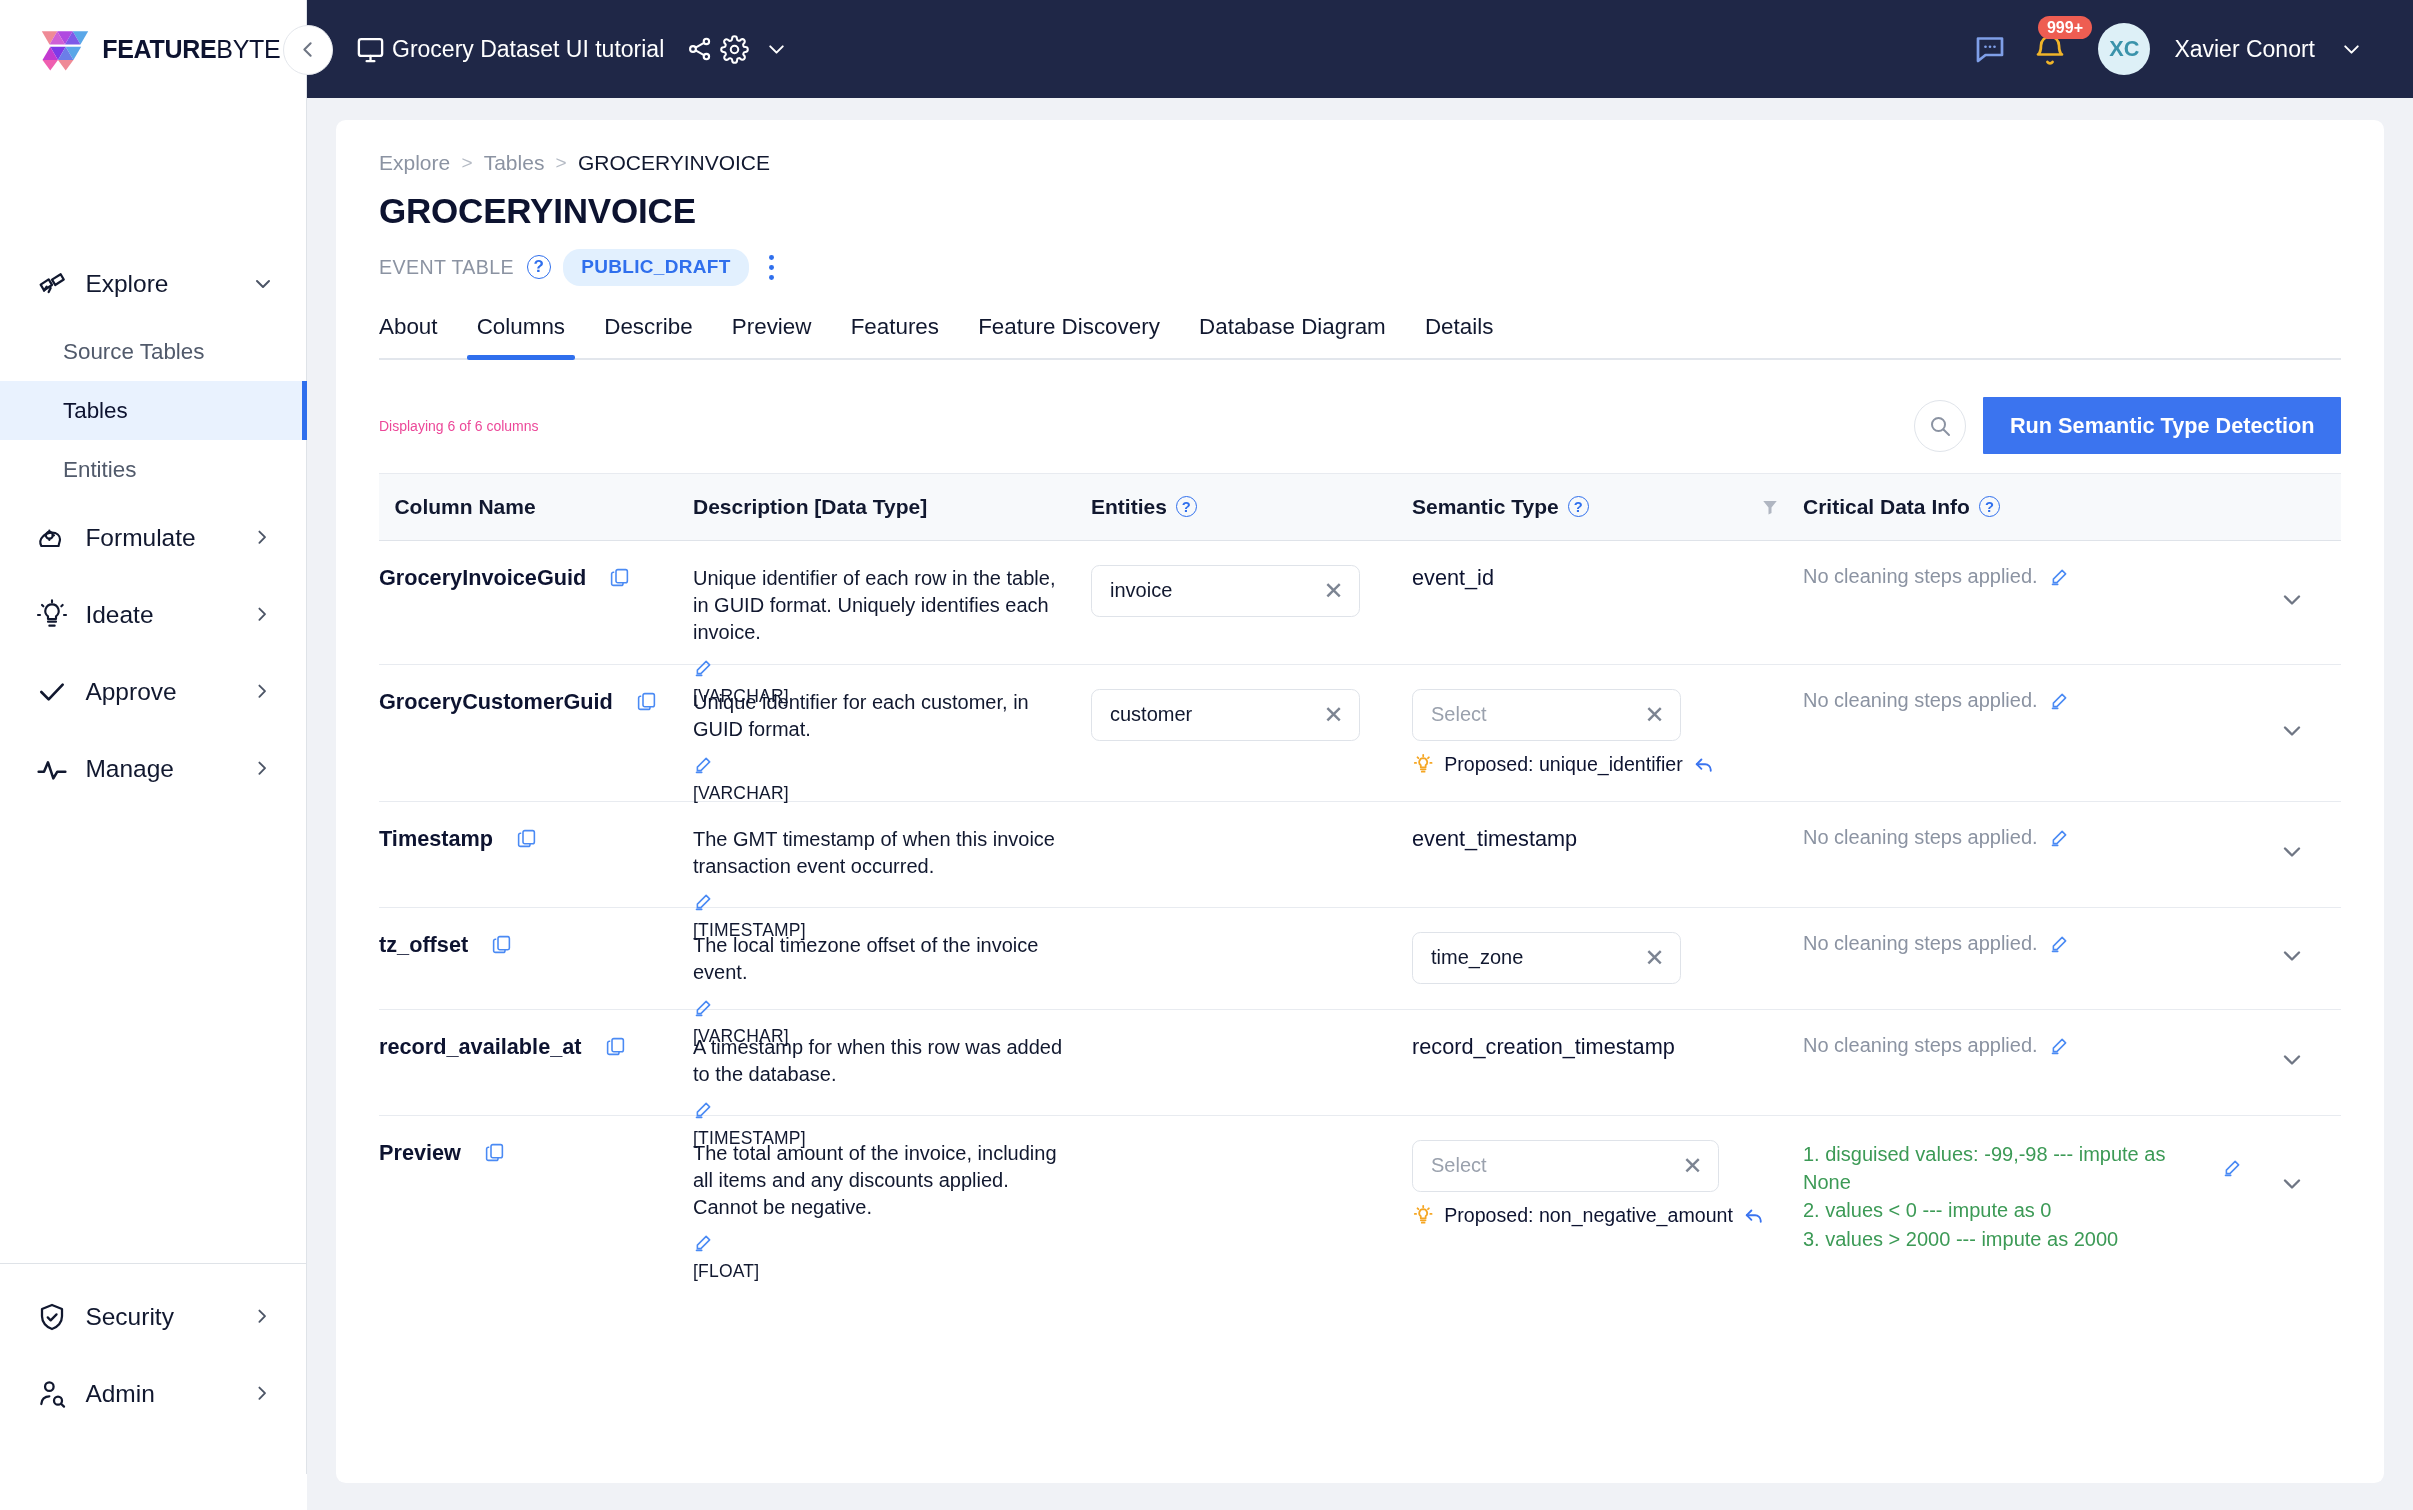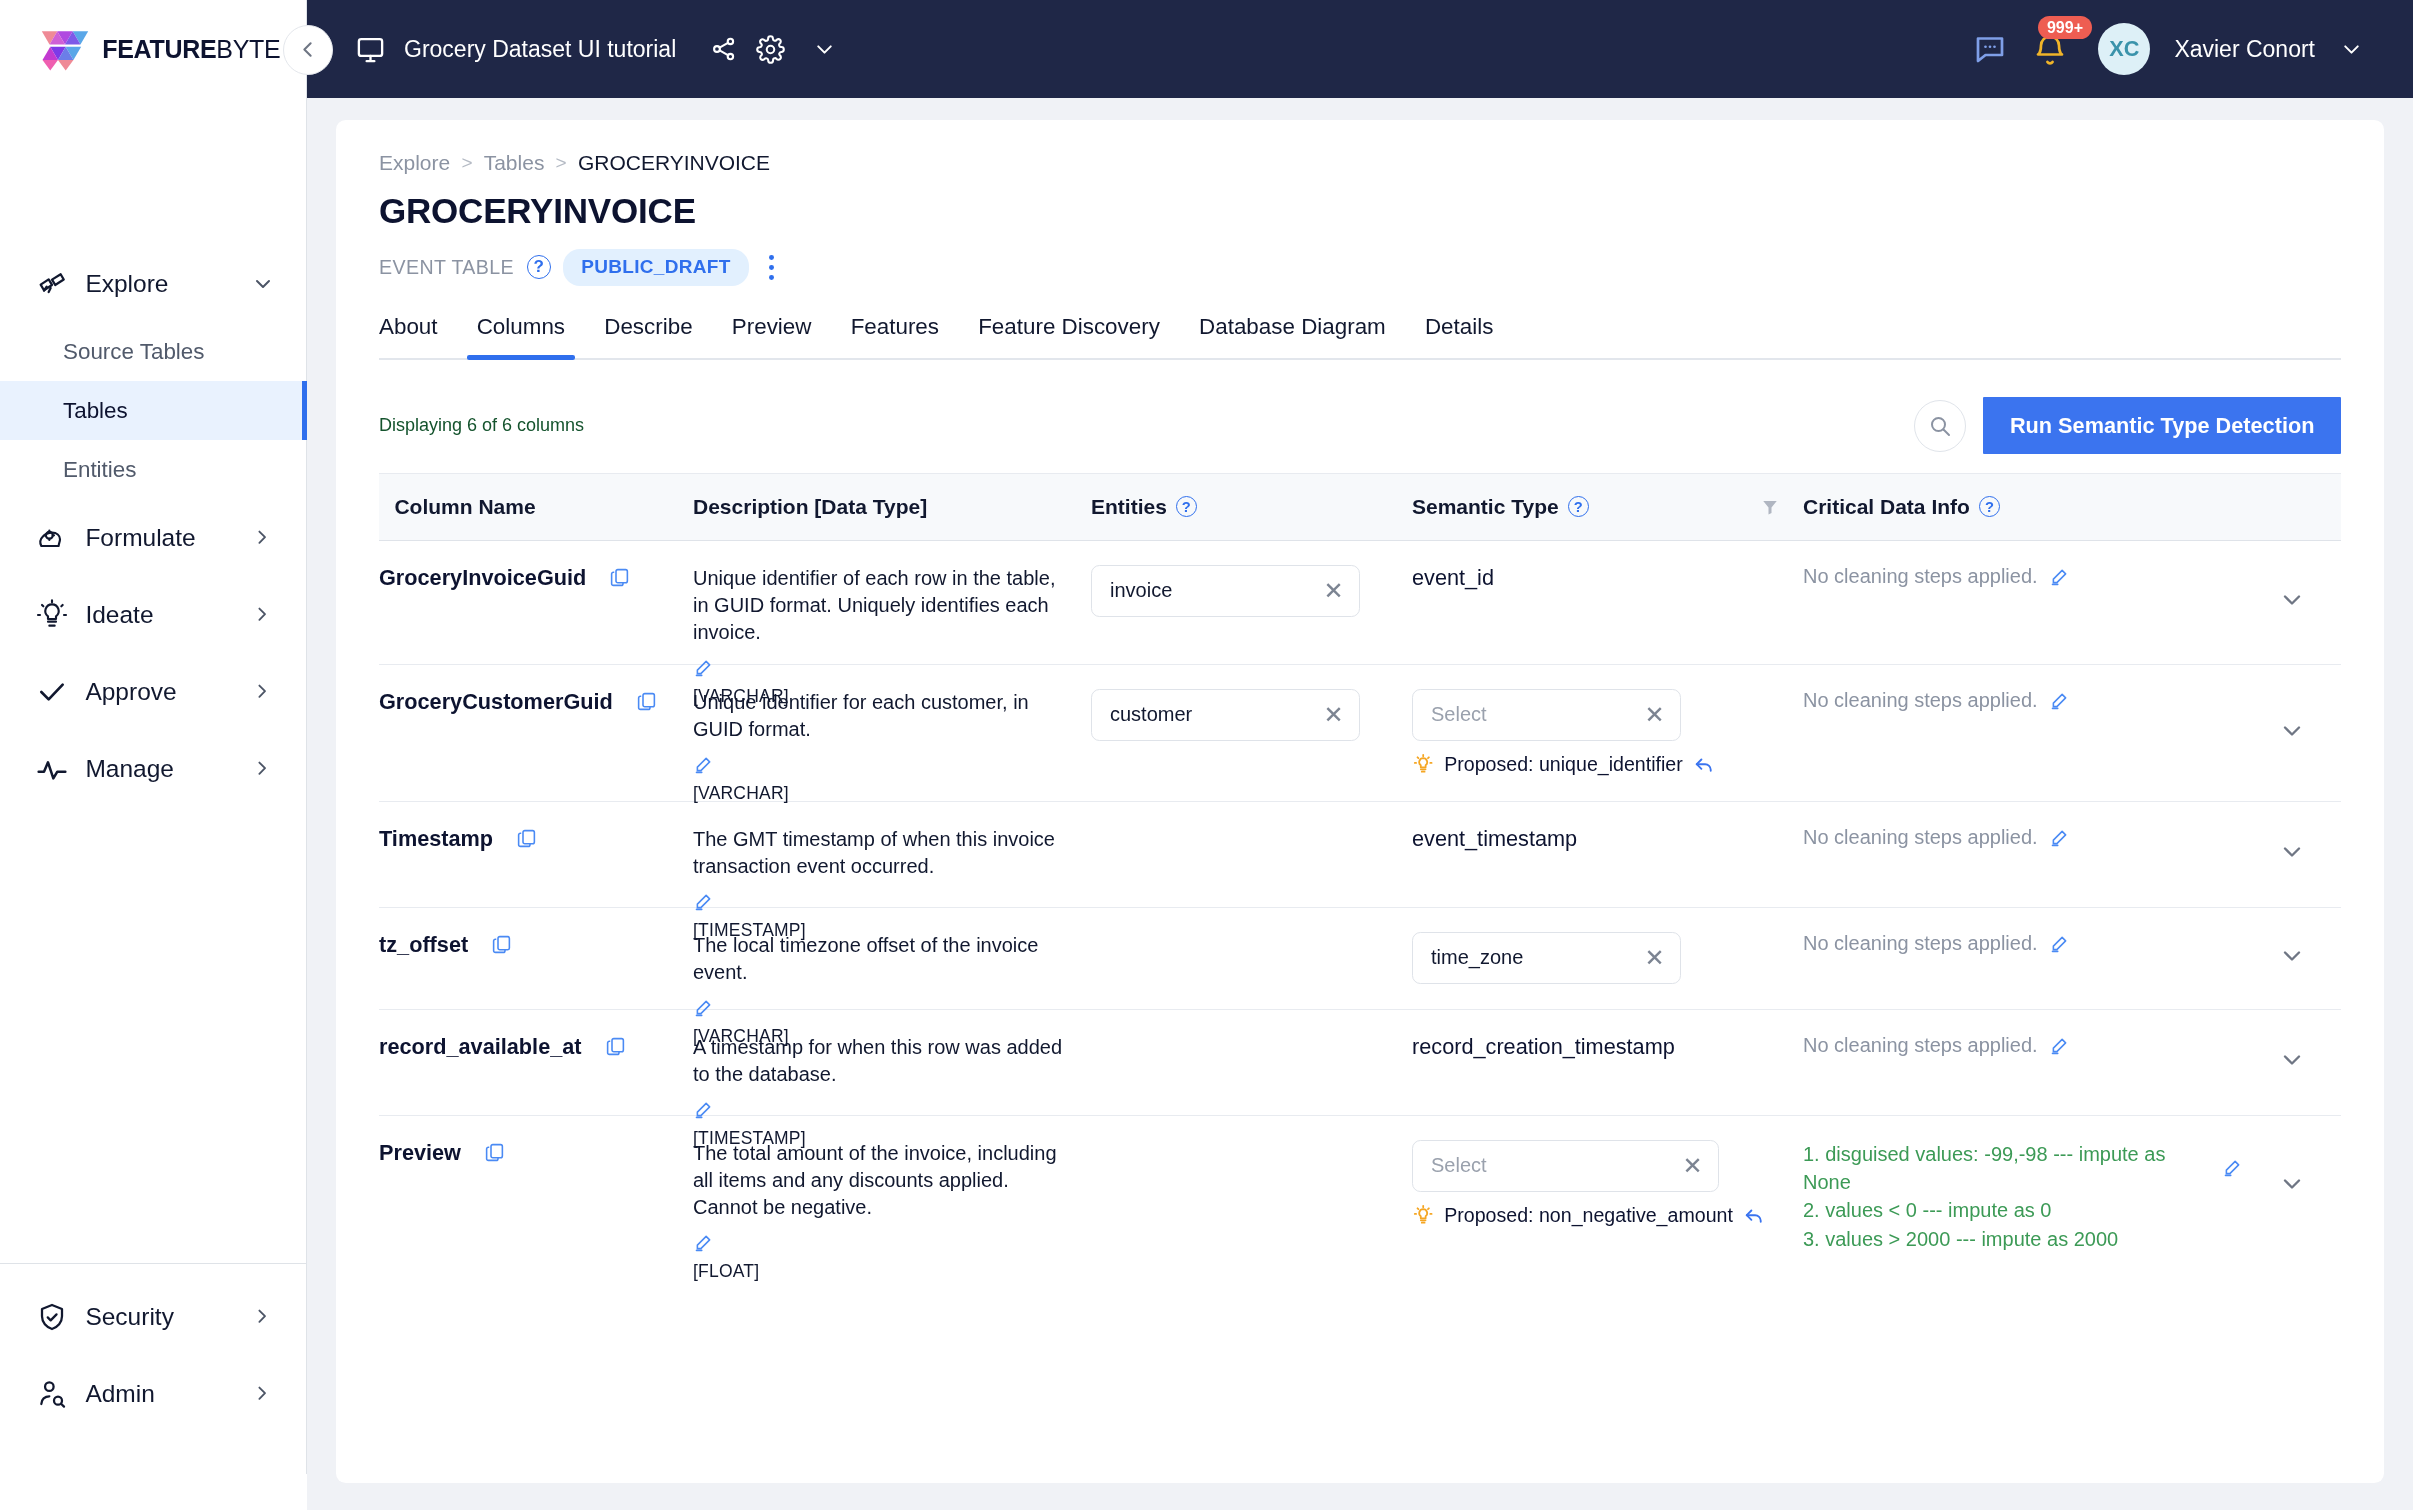--- a/index.html
+++ b/index.html
@@ -61,21 +61,21 @@
   }
   .sidebar-bottom { border-top: 1.4px solid #dfe3e8; padding: 14px 0 42px 0; }
 
   
   .header-wrap { flex: 1; position: relative; }
   .topbar {
     position: absolute; left: 0; top: 0; right: 0; height: 98px;
     background: #1f2747;
     display: flex; align-items: center;
   }
-  .topbar-left { display: flex; align-items: center; padding-left: 48px; gap: 18px; }
+  .topbar-left { display: flex; align-items: center; padding-left: 48px; gap: 6px; }
   .tb-title { font-size: 23px; color: #ffffff; font-weight: 400; white-space: nowrap; }
   .tb-icon { color: #ffffff; display: flex; align-items: center; }
   .topbar-right {
     margin-left: auto; display: flex; align-items: center;
     gap: 24px; padding-right: 49px;
   }
   .bell-wrap { position: relative; width: 42px; height: 49px; }
   .badge {
     position: absolute; left: 5.6px; top: -8.4px;
     background: #ee5d52; color: #fff; font-size: 16px; font-weight: 700;
@@ -144,21 +144,21 @@
   .tab:first-child { padding-left: 0; }
   .tab.active::after {
     content: ""; position: absolute; left: 9.8px; right: 9.8px; bottom: -2.1px;
     height: 4.9px; background: #2f6fed; border-radius: 2.1px;
   }
   .tab:first-child.active::after { left: 0; }
 
   .toolbar {
     display: flex; align-items: center; margin-top: 34px; height: 63px;
   }
-  .displaying { font-size: 18px; color: #14532d; }
+  .displaying { font-size: 14px; color: #ec4899; }
   .toolbar-right { margin-left: auto; display: flex; align-items: center; gap: 17px; }
   .search-btn {
     width: 52px; height: 52px; border-radius: 50%;
     border: 1.4px solid #e0e4ea; background: #ffffff;
     display: flex; align-items: center; justify-content: center;
     color: #8b93a2; cursor: pointer;
   }
   .primary-btn {
     background: #3b74ef; color: #fff; font-size: 21.7px; font-weight: 600;
     border: none; border-radius: 1px; padding: 15.4px 26.6px;

